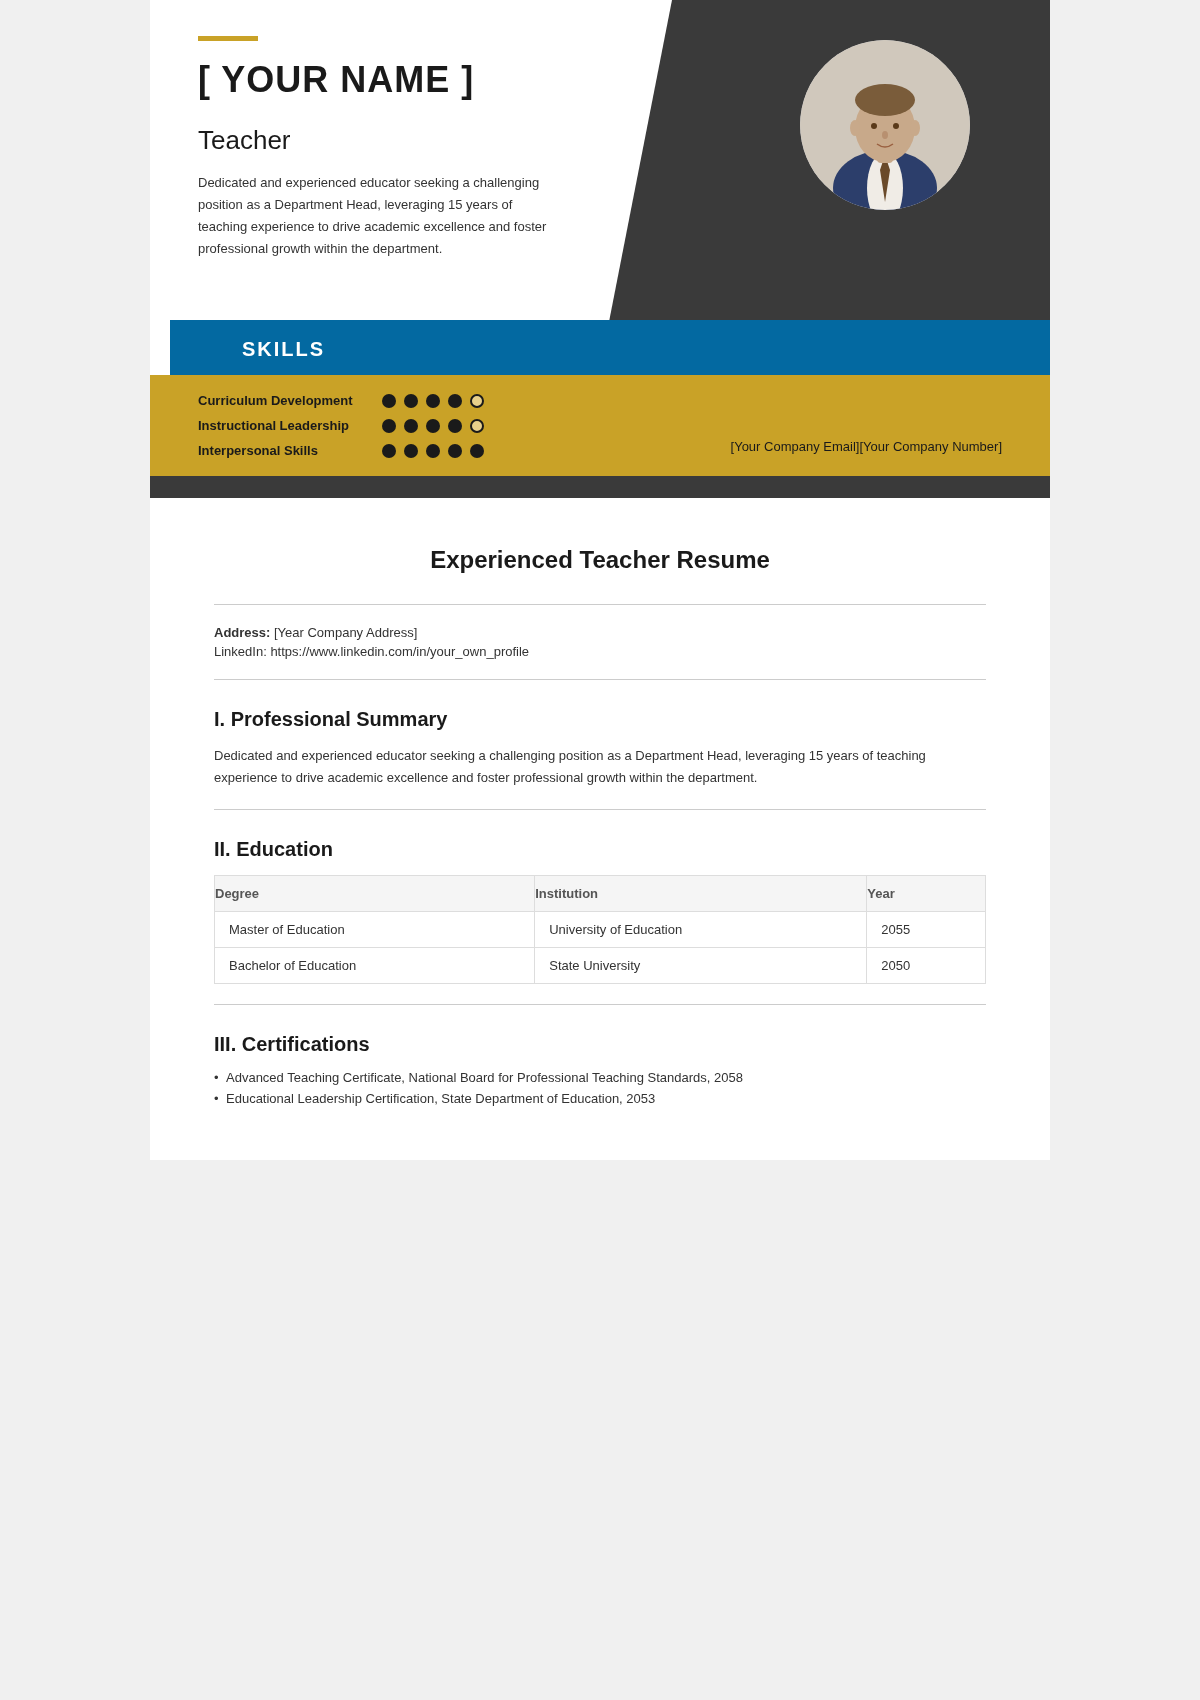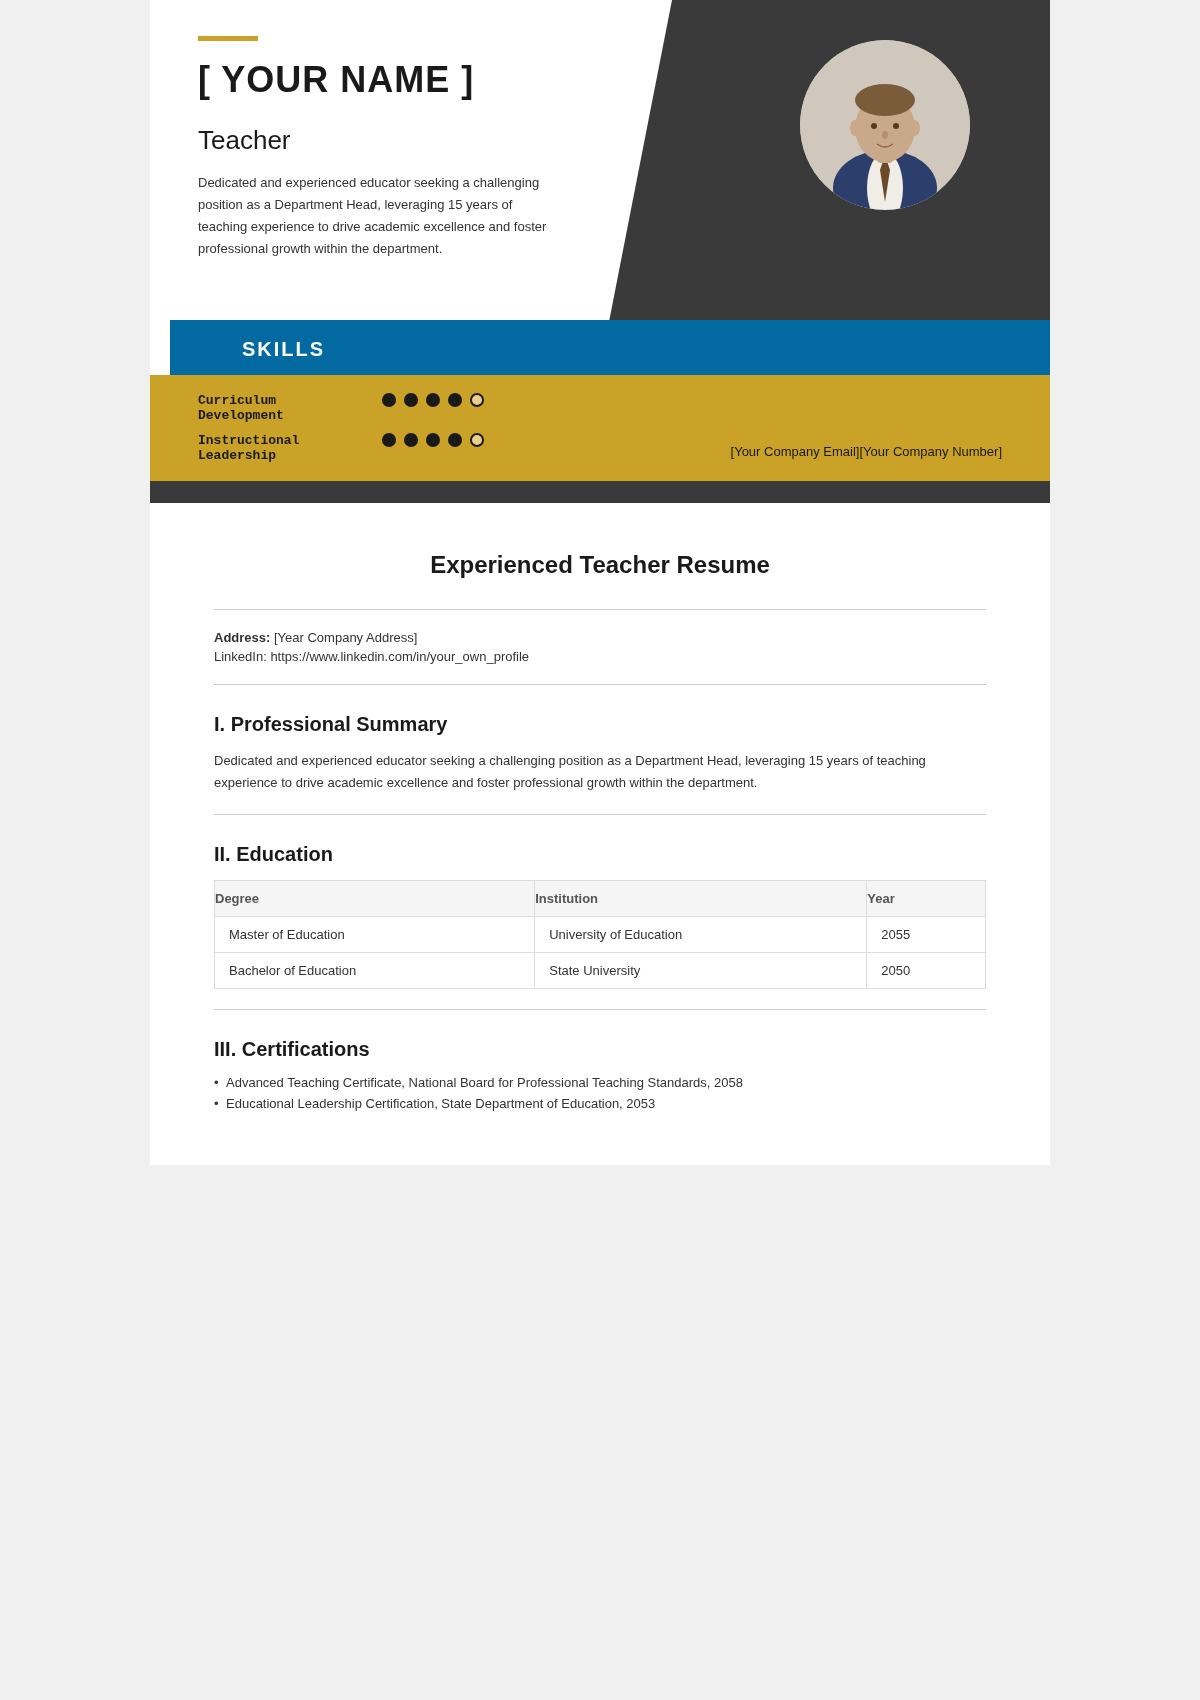--- a/index.html
+++ b/index.html
@@ -117,24 +117,23 @@
       padding: 18px 48px 18px 48px;
       gap: 0;
     }
 
     .skills-left {
       flex: 1;
     }
 
     .skill-row {
       display: flex;
-      align-items: flex-start;
+      align-items: flex-end;
       gap: 14px;
       margin-bottom: 10px;
-      font-family: Liberation Mono, monospace;
     }
 
     .skill-row:last-child { margin-bottom: 0; }
 
     .skill-name {
       font-size: 13px;
       font-weight: 700;
       color: #1a1a1a;
       width: 170px;
       flex-shrink: 0;
@@ -333,20 +332,30 @@
         <span class="skill-name">Instructional Leadership</span>
         <div class="skill-dots">
           <div class="dot dot-filled"></div>
           <div class="dot dot-filled"></div>
           <div class="dot dot-filled"></div>
           <div class="dot dot-filled"></div>
           <div class="dot dot-empty"></div>
         </div>
       </div>
 
+      <div class="skill-row">
+        <span class="skill-name">Interpersonal Skills</span>
+        <div class="skill-dots">
+          <div class="dot dot-filled"></div>
+          <div class="dot dot-filled"></div>
+          <div class="dot dot-filled"></div>
+          <div class="dot dot-filled"></div>
+          <div class="dot dot-filled"></div>
+        </div>
+      </div>
     </div>
     <div class="skills-right">
       <div class="contact-info">[Your Company Email]</div>
       <div class="contact-info">[Your Company Number]</div>
     </div>
   </div>
 
   <div class="dark-footer"></div>
 
   <div class="page-body">

